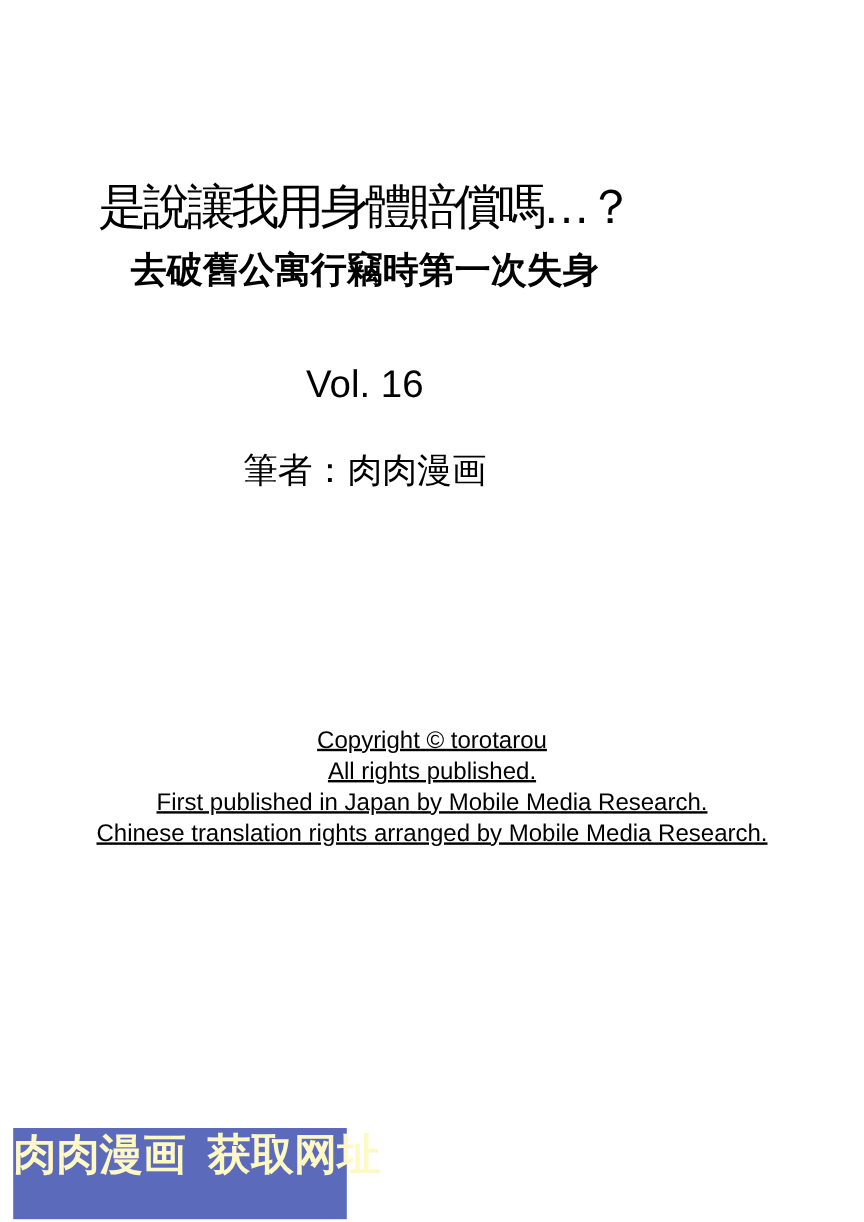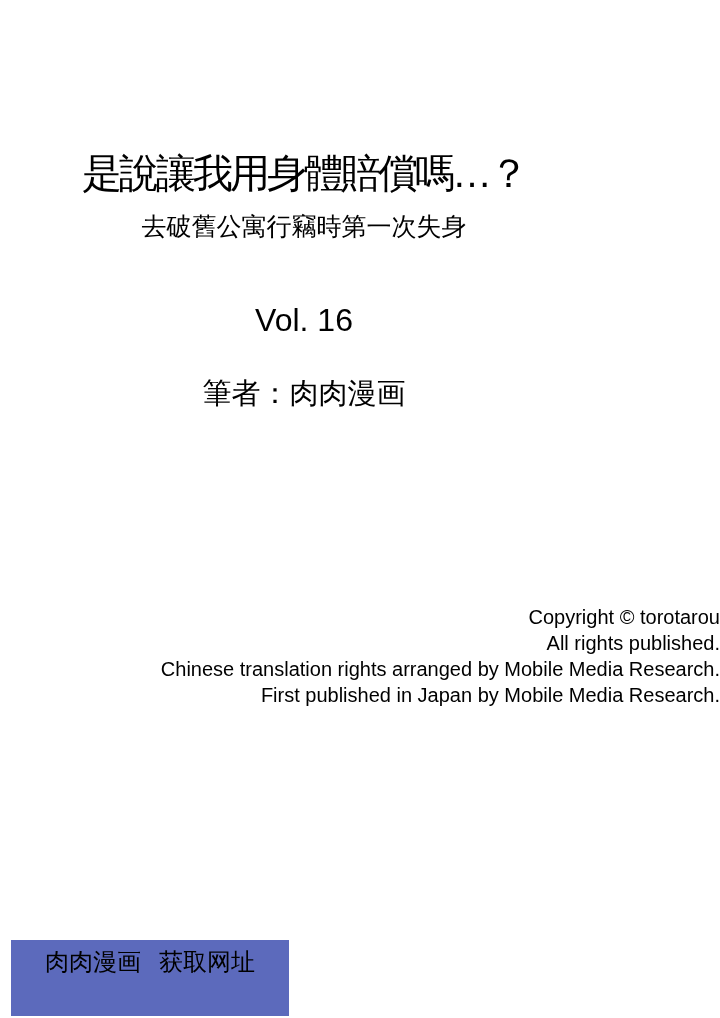--- a/index.html
+++ b/index.html
@@ -22,57 +22,58 @@
   }
   .main-title {
     top: 150px;
     font-size: 40px;
     font-weight: 500;
     letter-spacing: -3px;
     line-height: 46px;
   }
   .sub-title {
     top: 210px;
-    font-size: 25px;
-    font-weight: 400;
+    font-size: 30px;
+    font-weight: 700;
     line-height: 32px;
   }
   .volume-line {
     top: 306px;
     font-size: 32px;
     line-height: 28px;
   }
   .author-line {
     top: 376px;
     font-size: 29px;
     line-height: 34px;
   }
   .copyright-block {
     position: absolute;
     top: 604px;
     left: 0;
     width: 720px;
-    text-align: right;
+    text-align: center;
     font-size: 20px;
     line-height: 26px;
     color: #000000;
+    text-decoration: underline;
   }
   .footer-banner {
     position: absolute;
     left: 11px;
     top: 940px;
     width: 278px;
     height: 76px;
     text-align: center;
     padding-top: 5px;
   }
   .banner-line1 {
-    color: #000000;
-    font-size: 24px;
-    font-weight: normal;
+    color: #fef9c3;
+    font-size: 36px;
+    font-weight: bold;
     line-height: 33px;
     letter-spacing: 0px;
     white-space: nowrap;
   }
   .banner-line1 .gap { display: inline-block; width: 18px; }
   .banner-line2 {
     color: #ffffff;
     font-family: "Liberation Serif", serif;
     font-weight: bold;
     font-size: 27px;
@@ -89,22 +90,22 @@
 
   <div class="center-line sub-title">去破舊公寓行竊時第一次失身</div>
 
   <div class="center-line volume-line">Vol. 16</div>
 
   <div class="center-line author-line">筆者：肉肉漫画</div>
 
   <div class="copyright-block">
     <div>Copyright © torotarou</div>
     <div>All rights published.</div>
+    <div>First published in Japan by Mobile Media Research.</div>
     <div>Chinese translation rights arranged by Mobile Media Research.</div>
-    <div>First published in Japan by Mobile Media Research.</div>
   </div>
 
   <div class="footer-banner" id="footer-banner" style="background: rgb(92, 106, 188); color: rgb(255, 255, 255);">
     <div class="banner-line1">
       <span>肉肉漫画</span><span class="gap"></span><span>获取网址</span>
     </div>
   </div>
 
 </div>
 

